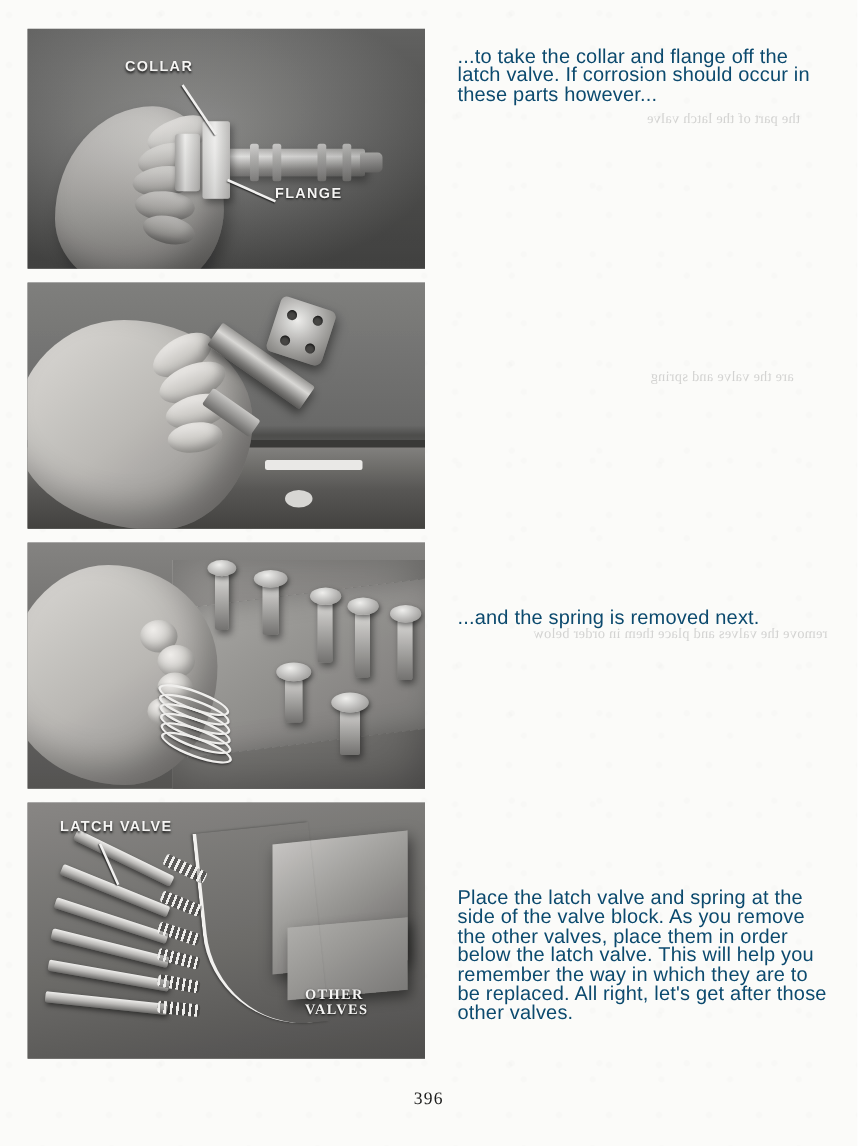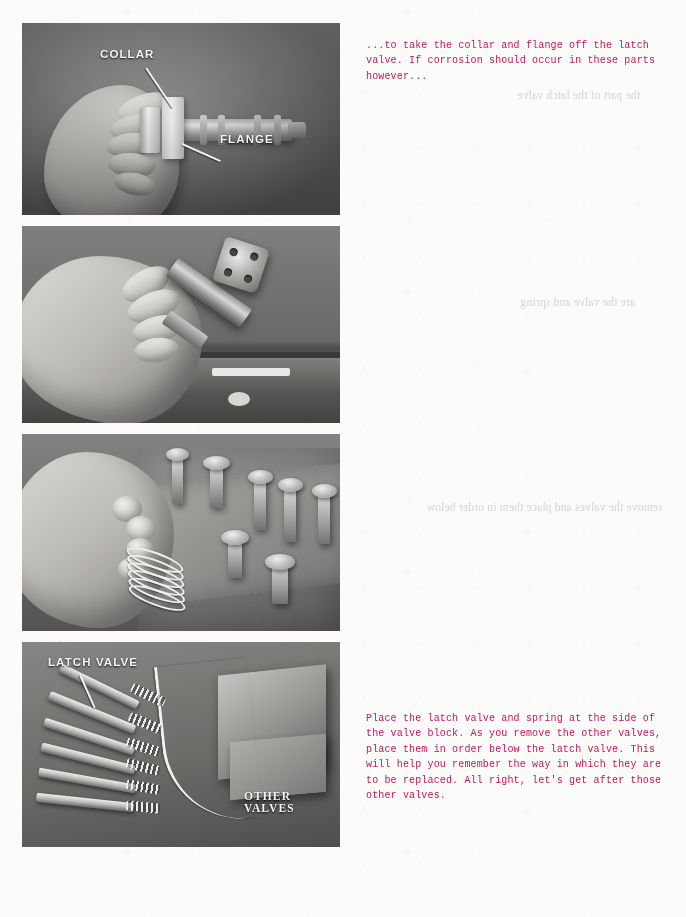--- a/index.html
+++ b/index.html
@@ -44,24 +44,24 @@
     position: absolute;
     inset: 0;
   }
   .ph1 { top: 23px;  height: 192px; }
   .ph2 { top: 226px; height: 197px; }
   .ph3 { top: 434px; height: 197px; }
   .ph4 { top: 642px; height: 205px; }
 
   .caption {
     position: absolute;
-    font-family: Liberation Mono, monospace;
-    font-size: 10px;
+    font-family: Liberation Sans, sans-serif;
+    font-size: 16px;
     line-height: 15.4px;
-    color: #be185d;
+    color: #0c4a6e;
     width: 300px;
     text-align: left;
     letter-spacing: 0.15px;
   }
   .cap1 { left: 366px; top: 38px; }
   .cap2 { left: 366px; top: 266px; }
   .cap3 { left: 366px; top: 487px; }
   .cap4 { left: 366px; top: 711px; width: 302px; }
 
   .ghost {
@@ -163,21 +163,21 @@
   .lbl {
     position: absolute;
     font-family: "Liberation Sans", sans-serif;
     font-weight: bold;
     font-size: 11.5px;
     letter-spacing: 1.1px;
     color: #f4f2ec;
     text-shadow: 0 1px 2px rgba(0,0,0,0.85);
   }
   .lbl-collar { left: 78px; top: 25px; }
-  .lbl-flange { left: 198px; top: 110px; }
+  .lbl-flange { left: 198px; top: 126px; }
   .lead {
     position: absolute;
     background: #f0eee8;
     height: 2px;
     transform-origin: left center;
     box-shadow: 0 1px 1px rgba(0,0,0,0.6);
   }
   .lead-collar { left: 124px; top: 44px; width: 48px; transform: rotate(56deg); }
   .lead-flange { left: 160px; top: 120px; width: 42px; transform: rotate(24deg); }
 
@@ -436,19 +436,21 @@
       <div class="valverow" style="left:14px; top:156px; width:98px; transform:rotate(6deg);"></div>
       <div class="vspring" style="left:104px; top:160px; width:34px; transform:rotate(6deg);"></div>
 
       <div class="lead lead-latch"></div>
       <div class="lbl lbl-latch">LATCH VALVE</div>
       <div class="lbl lbl-other">OTHER VALVES</div>
     </div>
   </div>
 
   <div class="caption cap1">...to take the collar and flange off the latch valve.  If corrosion should occur in these parts however...</div>
+  <div class="caption cap3">...and the spring is removed next.</div>
   <div class="caption cap4">Place the latch valve and spring at the side of the valve block.  As you remove the other valves, place them in order below the latch valve.  This will help you remember the way in which they are to be replaced.  All right, let's get after those other valves.</div>
 
   <div class="ghost g1">the part of the latch valve</div>
   <div class="ghost g2">are the valve and spring</div>
   <div class="ghost g3">remove the valves and place them in order below</div>
 
+  <div class="page-number">396</div>
 </div>
 
 </body></html>

